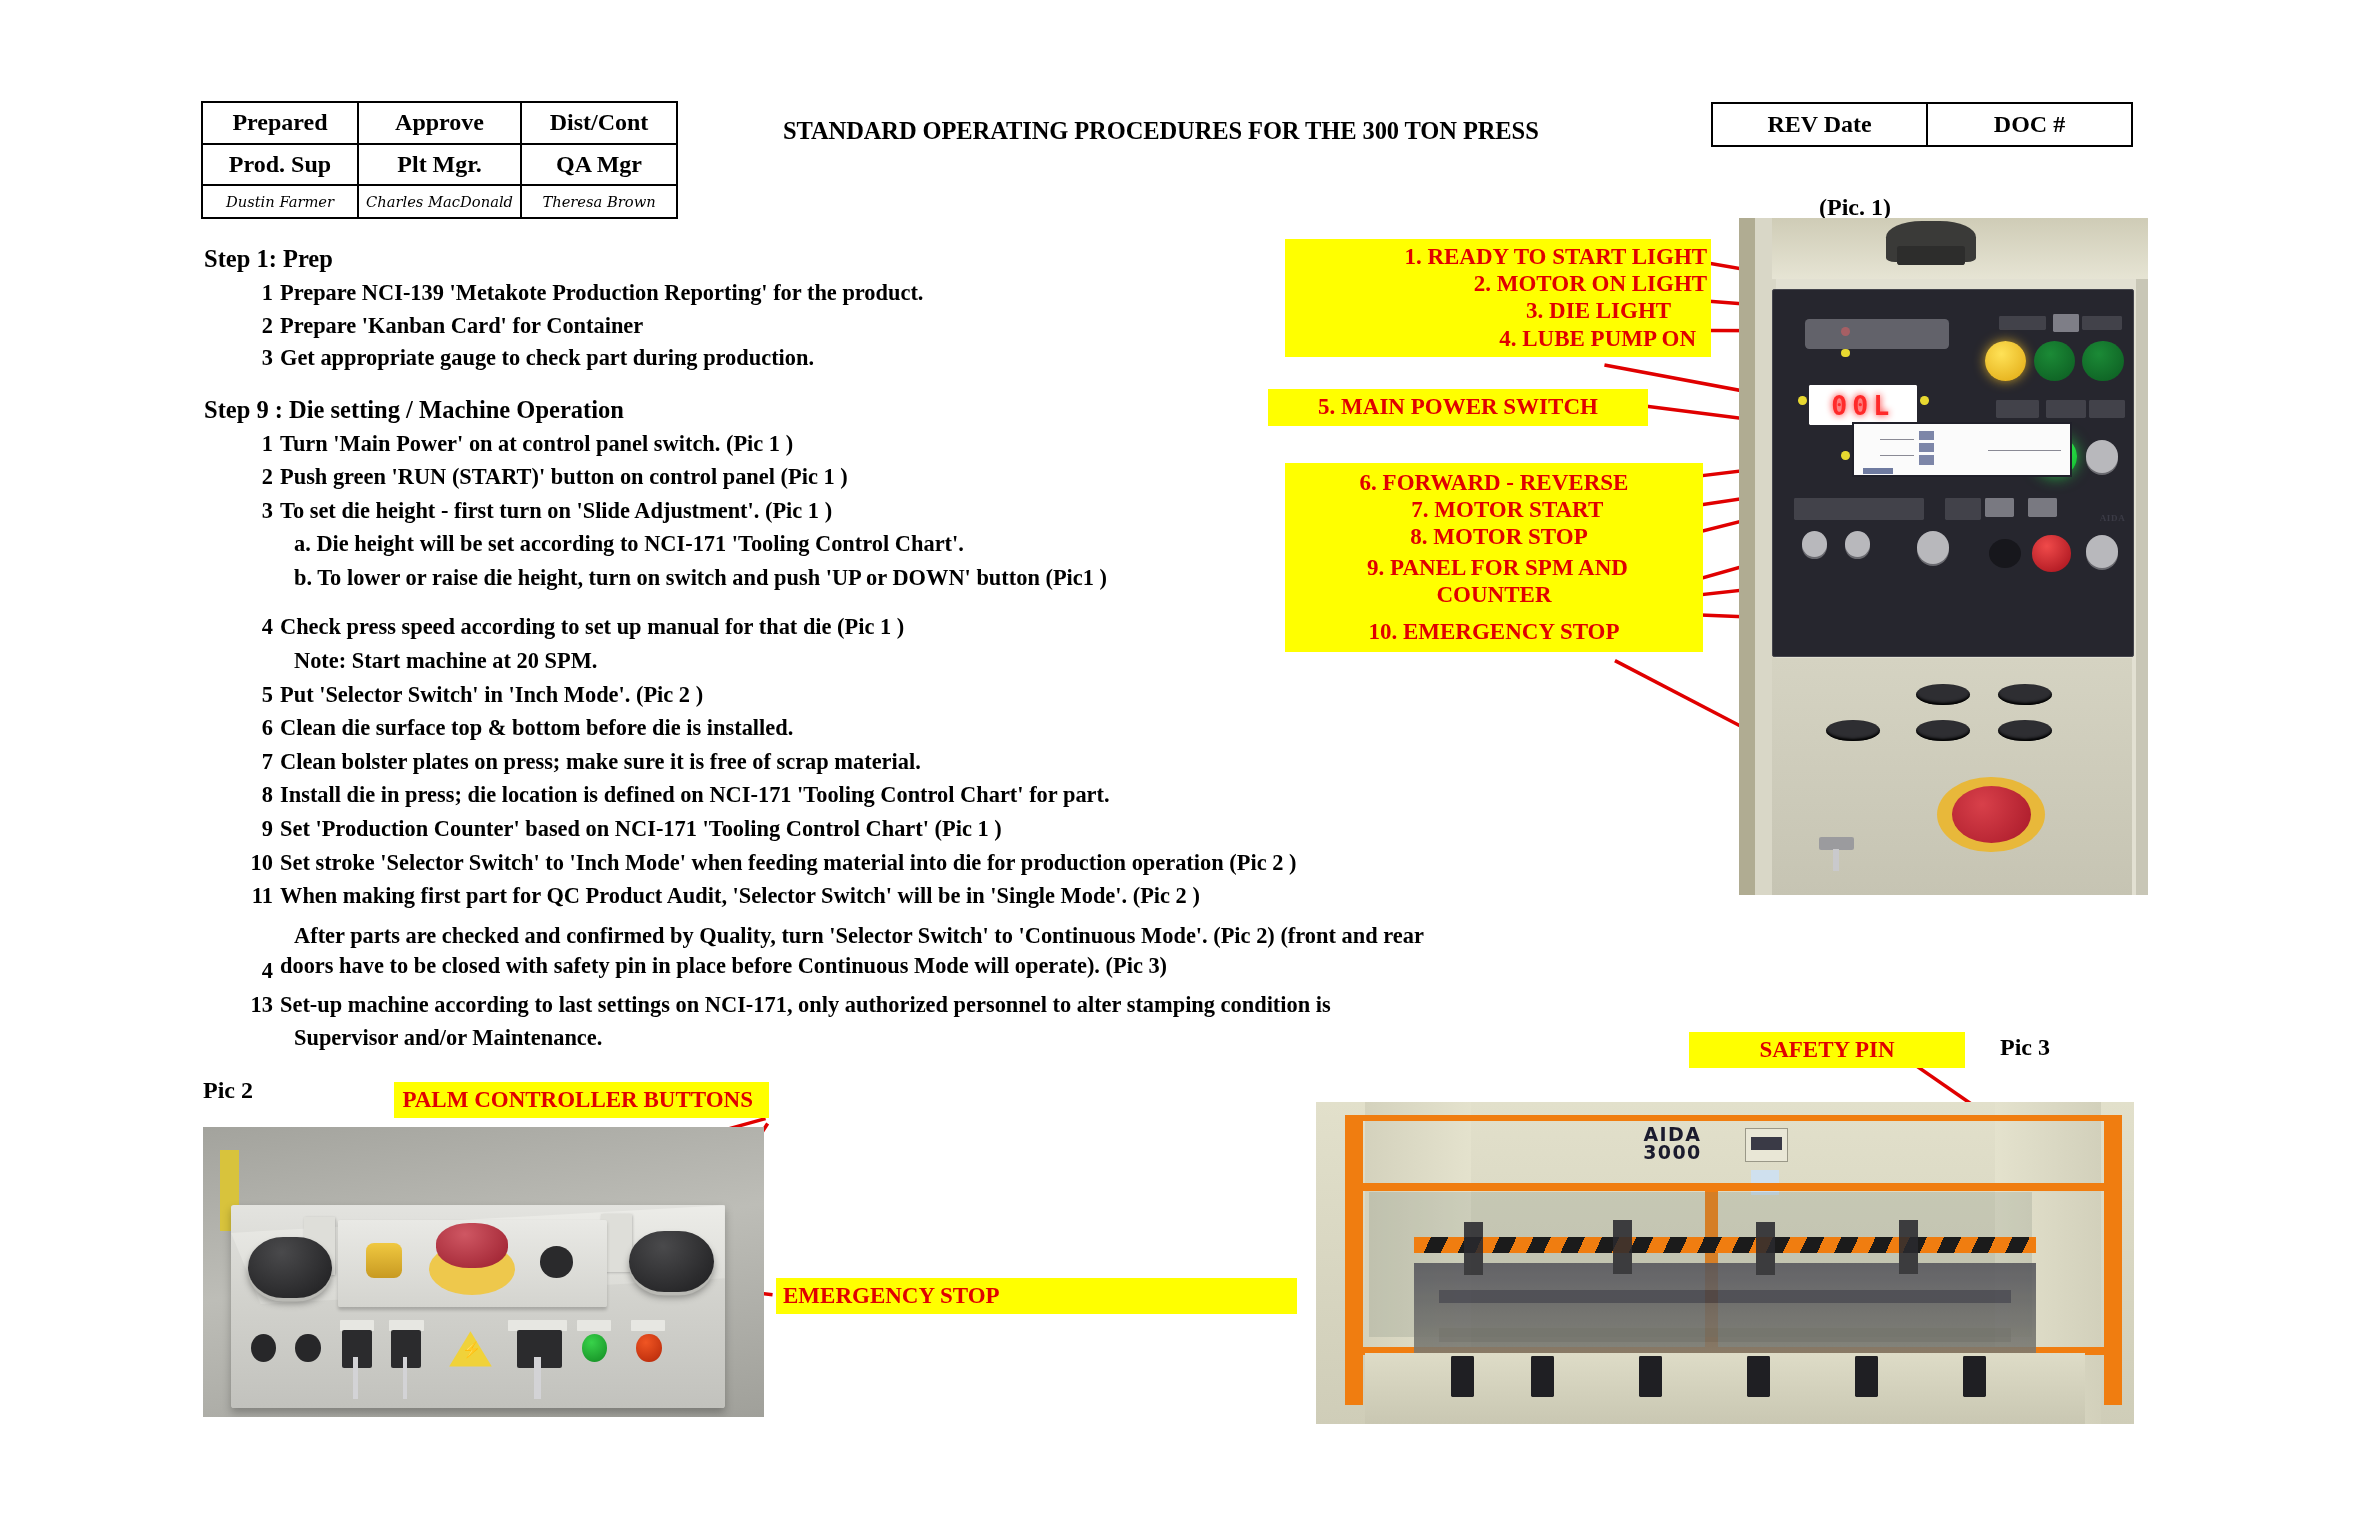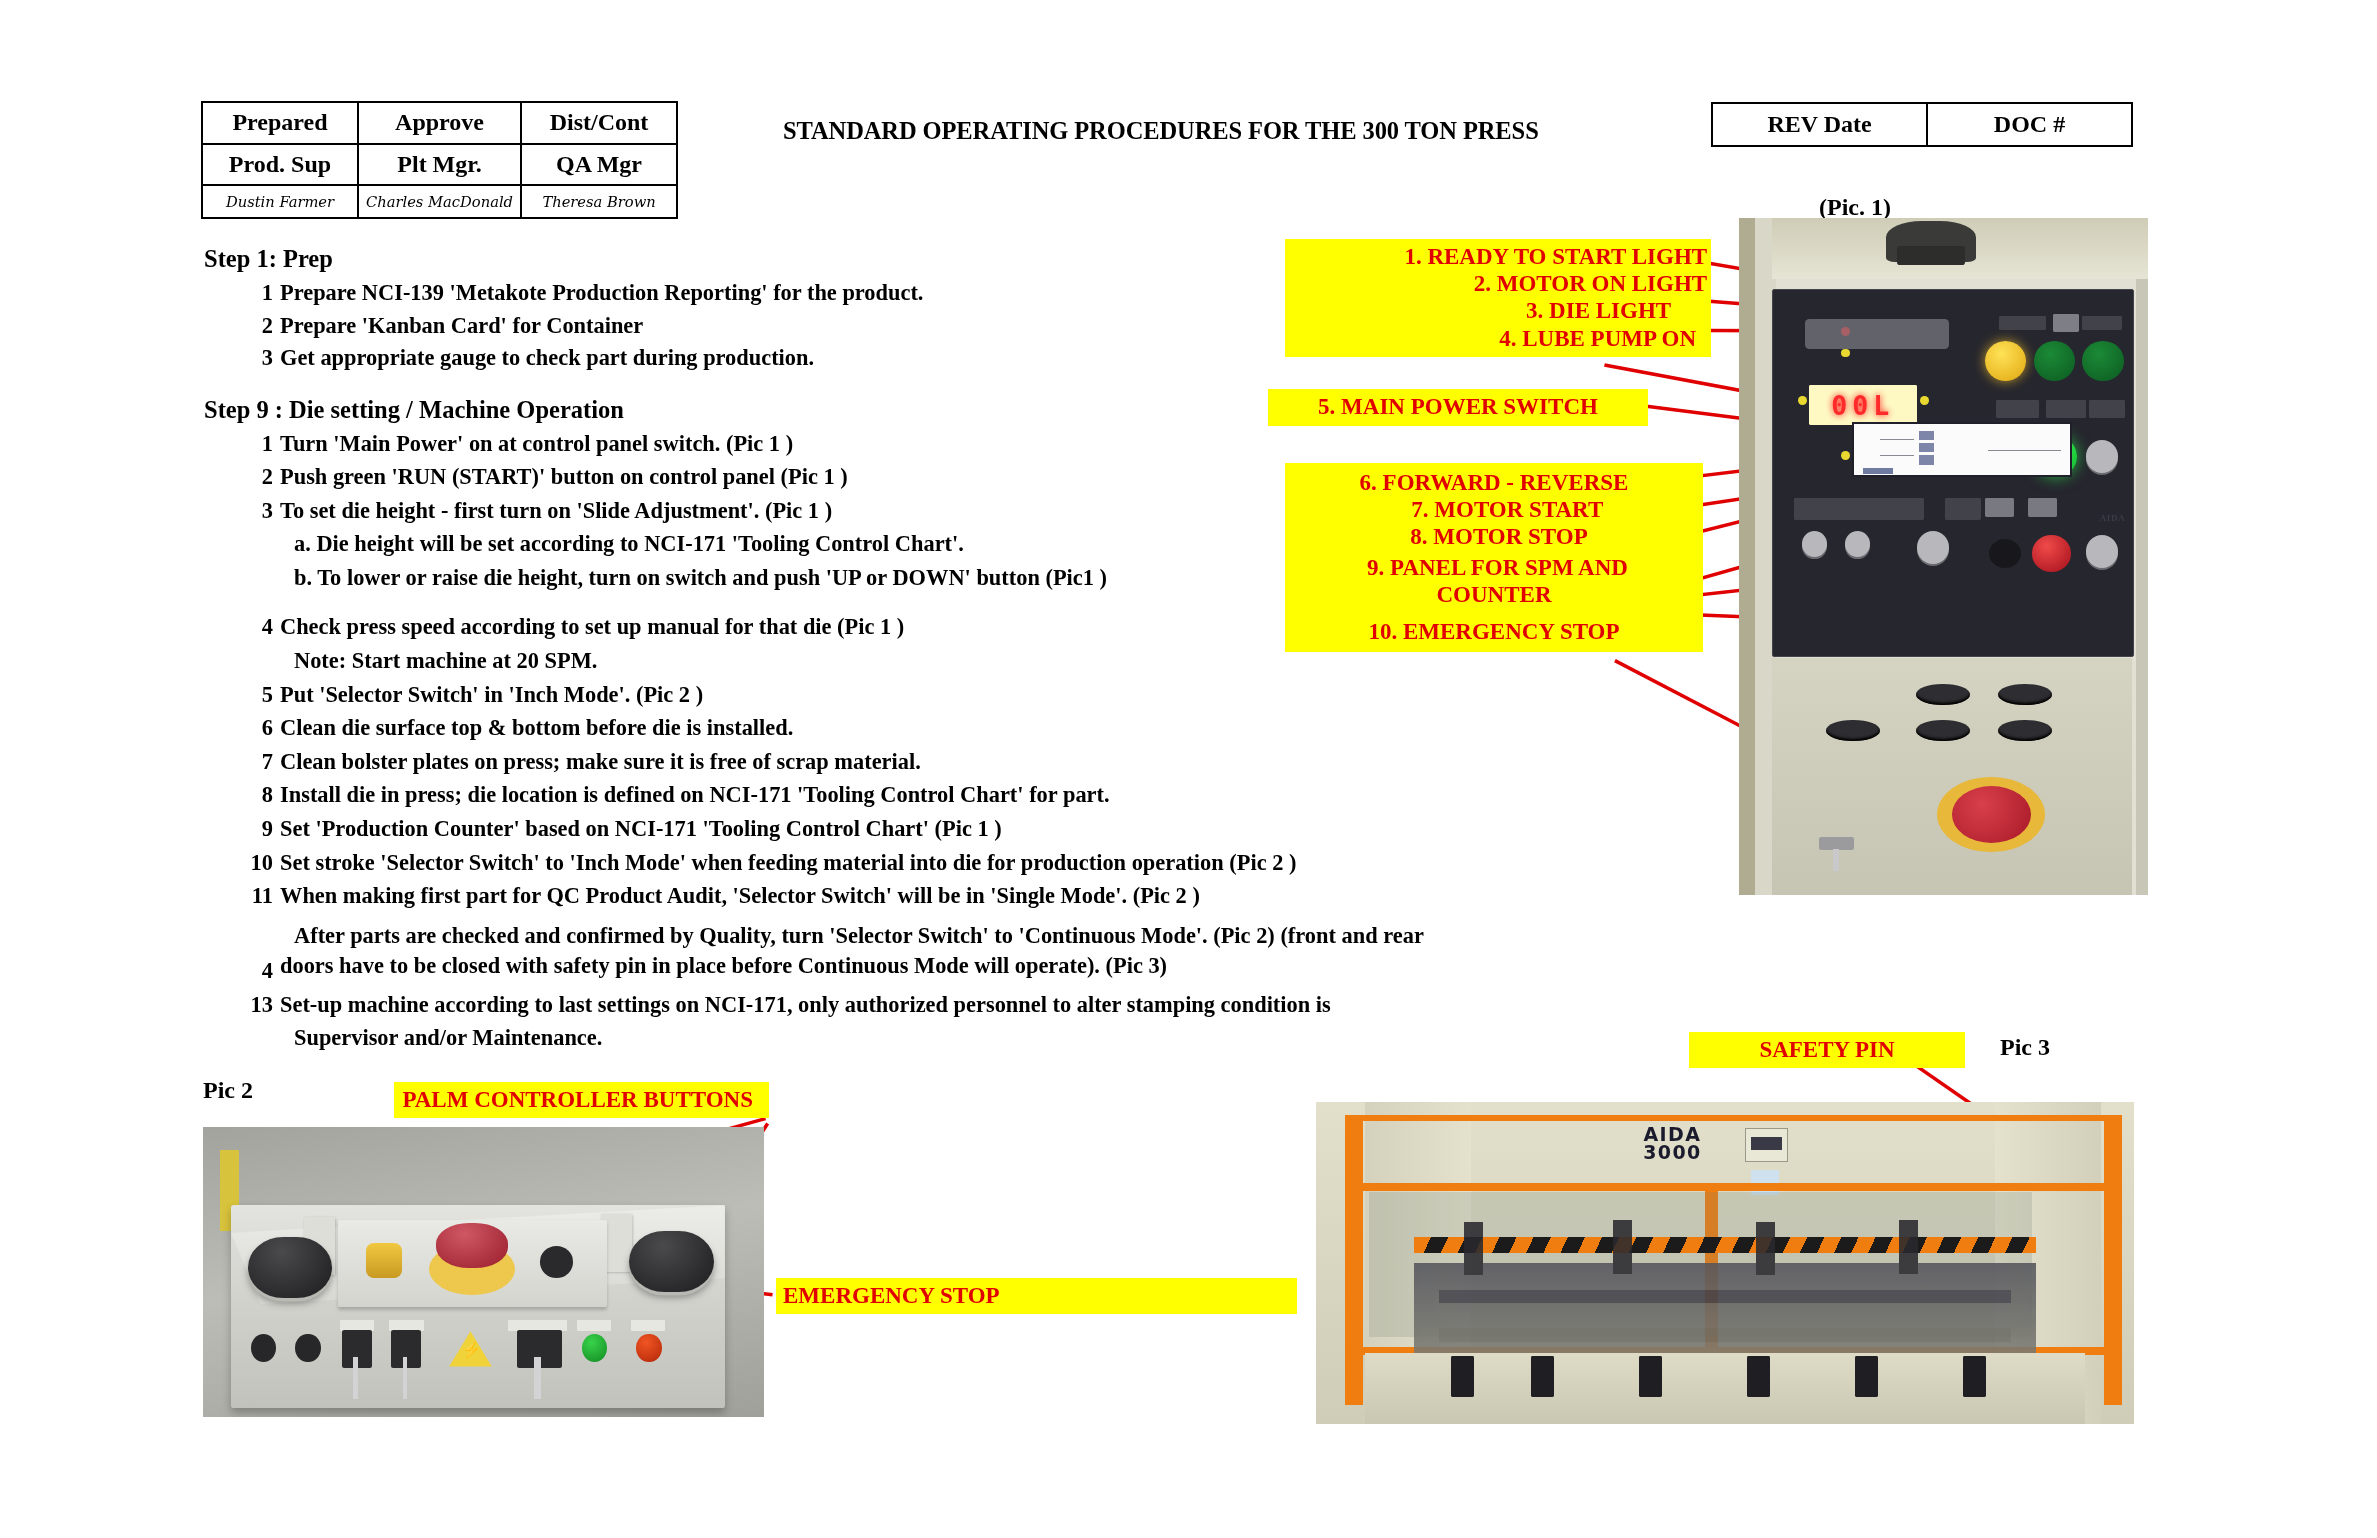--- a/index.html
+++ b/index.html
@@ -49,21 +49,21 @@
         background:#3a3a38;border-radius:40% 40% 10% 10%;}
   #p1-hoist:after{content:"";position:absolute;left:12%;top:60%;width:76%;height:48%;
         background:#2d2d2c;border-radius:2.8px;}
   #p1-dark{position:absolute;left:8%;top:10.5%;width:88%;height:54%;
         background:#26262e;border:1.4px solid #44444c;border-radius:2.1px;}
   .lamp{position:absolute;border-radius:50%;}
   .ph-lbl{position:absolute;background:#5a5a62;opacity:.55;border-radius:1.4px;}
   .kn{position:absolute;background:#b8b8bc;border-radius:50%;
       box-shadow:0 2.1px 0 #6a6a70;}
   #p1-disp{position:absolute;left:10%;top:26%;width:30%;height:11%;
-      background:#fef9c3;border-radius:1.4px;color:#ff2a2a;
+      background:#ffffff;border-radius:1.4px;color:#ff2a2a;
       font-family:"DejaVu Sans Mono",monospace;font-weight:bold;font-size:26.6px;
       letter-spacing:4.9px;display:flex;align-items:center;justify-content:center;
       text-shadow:0 0 7px #ff1111;}
   #p1-hmi{position:absolute;left:22%;top:36%;width:60%;height:14%;
       background:#fbfbfb;border:2.1px solid #20202a;}
   .hmi-bar{position:absolute;background:#7d86a8;}
   #p1-lower{position:absolute;left:8%;top:65%;width:88%;height:35%;
       background:linear-gradient(180deg,#d5d3c2,#c6c4b3);}
   .pbtn{position:absolute;width:13%;height:7.4%;background:#2e2e32;border-radius:50%;
       box-shadow:inset 0 -2.1px 2.8px #000;}

